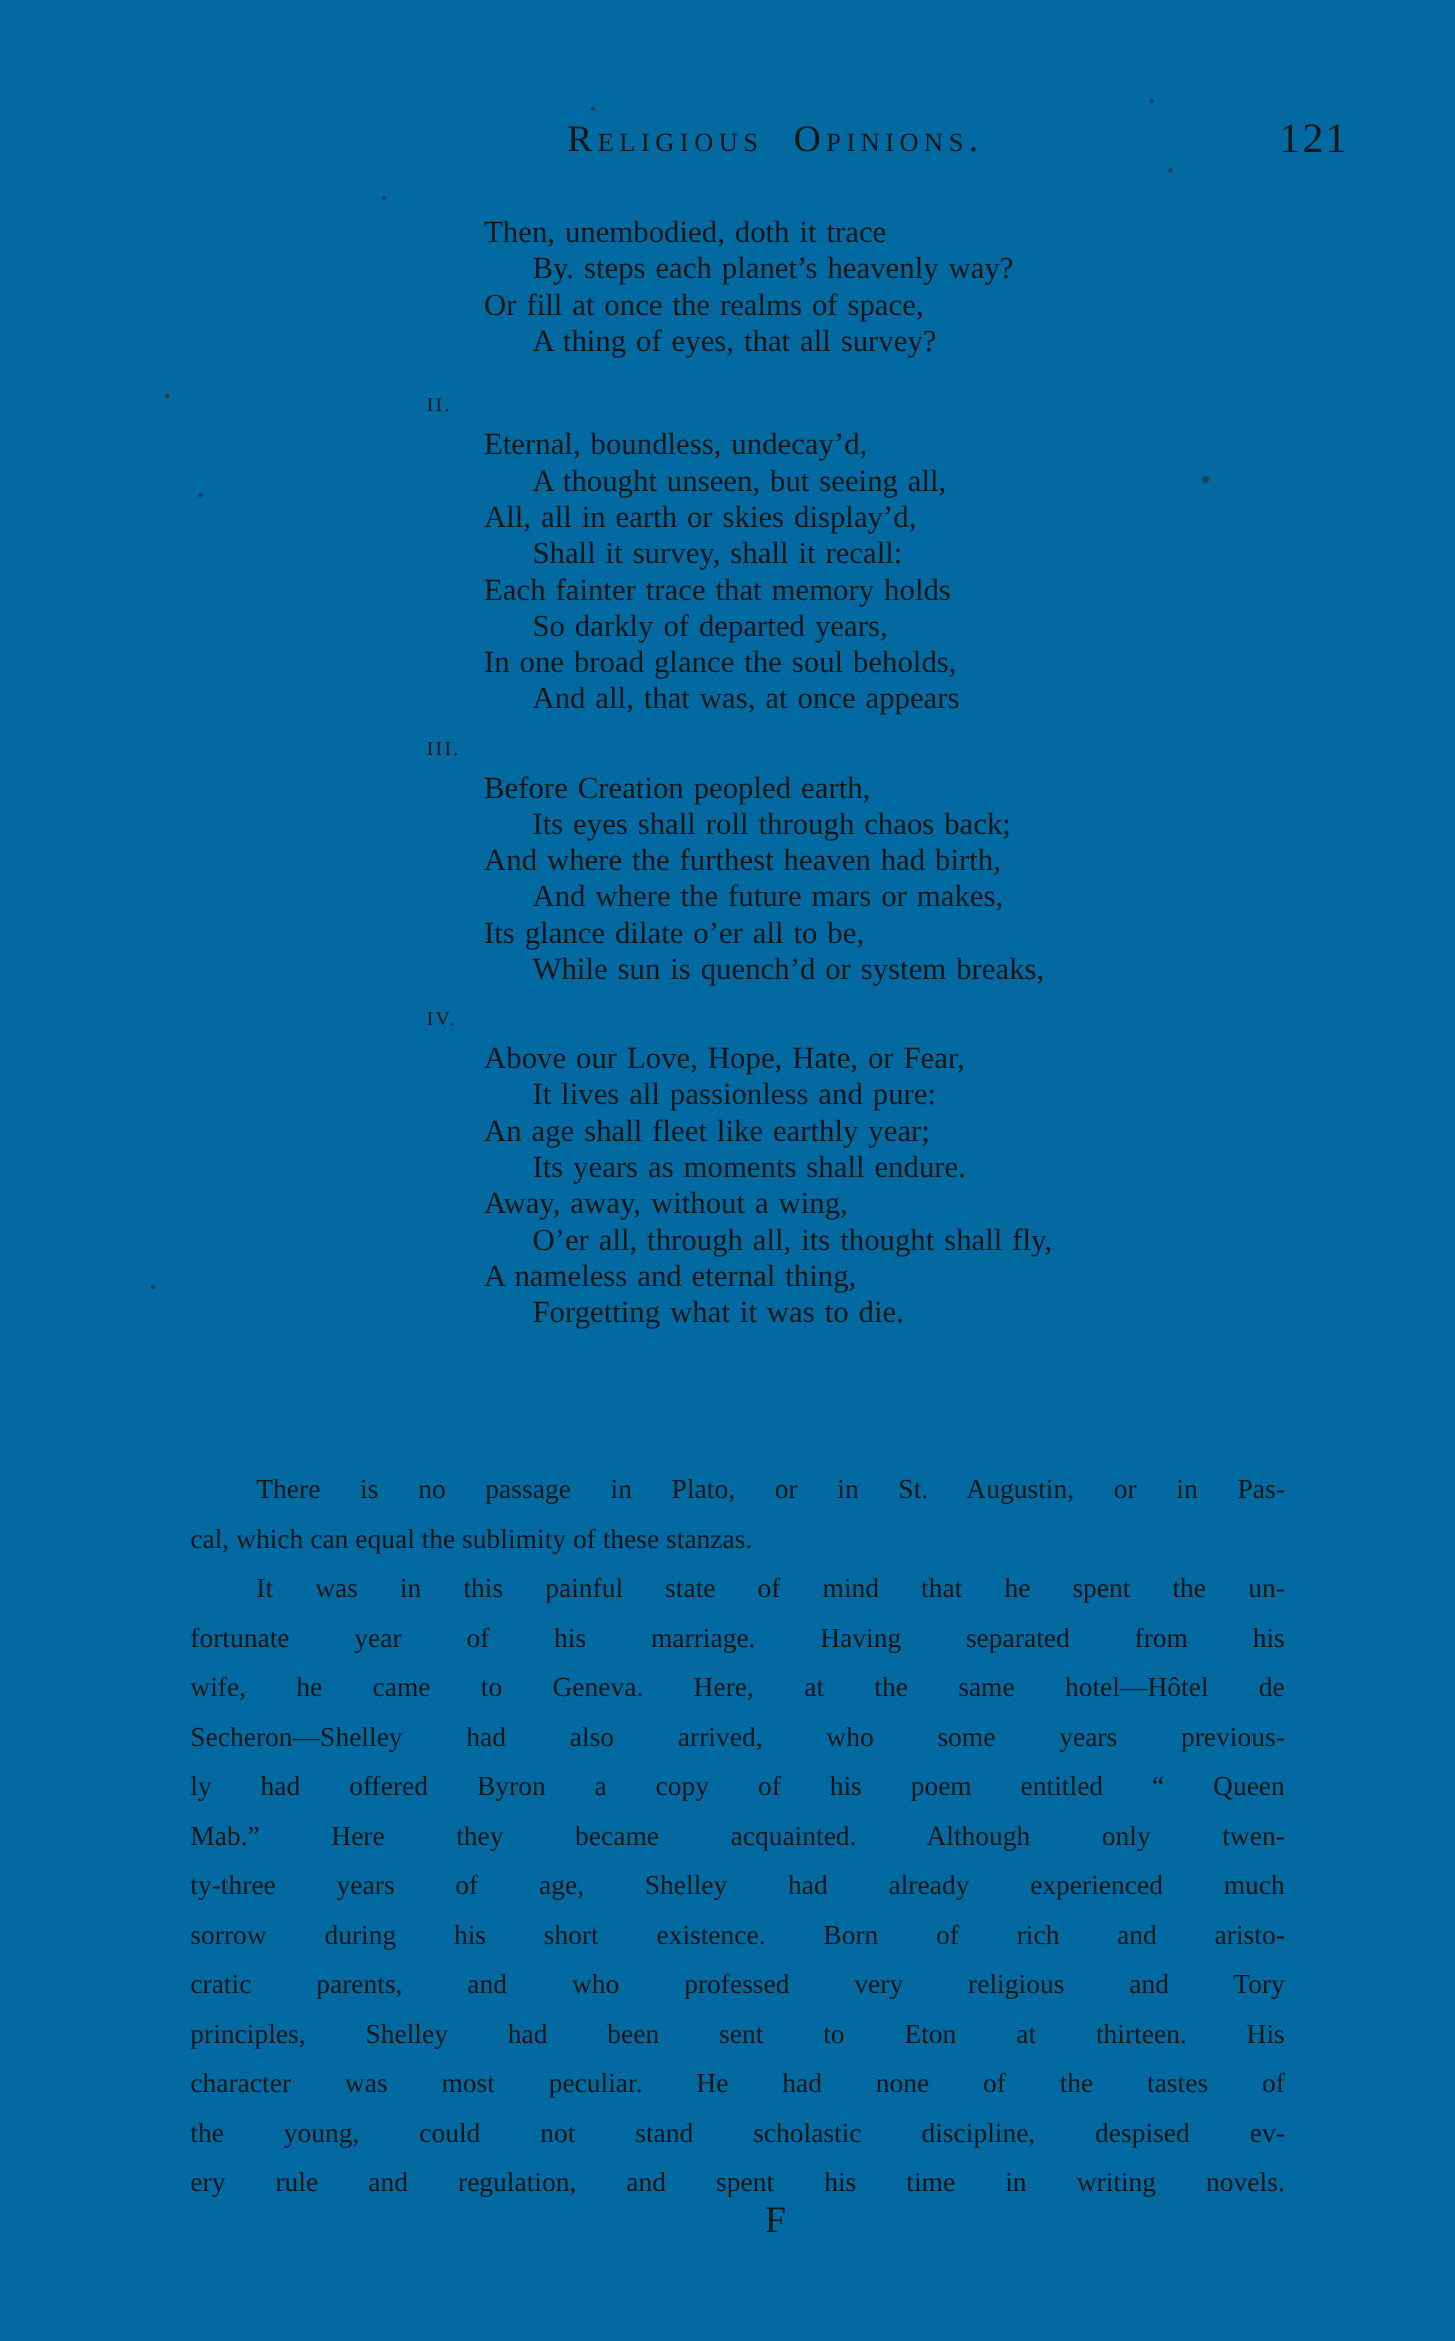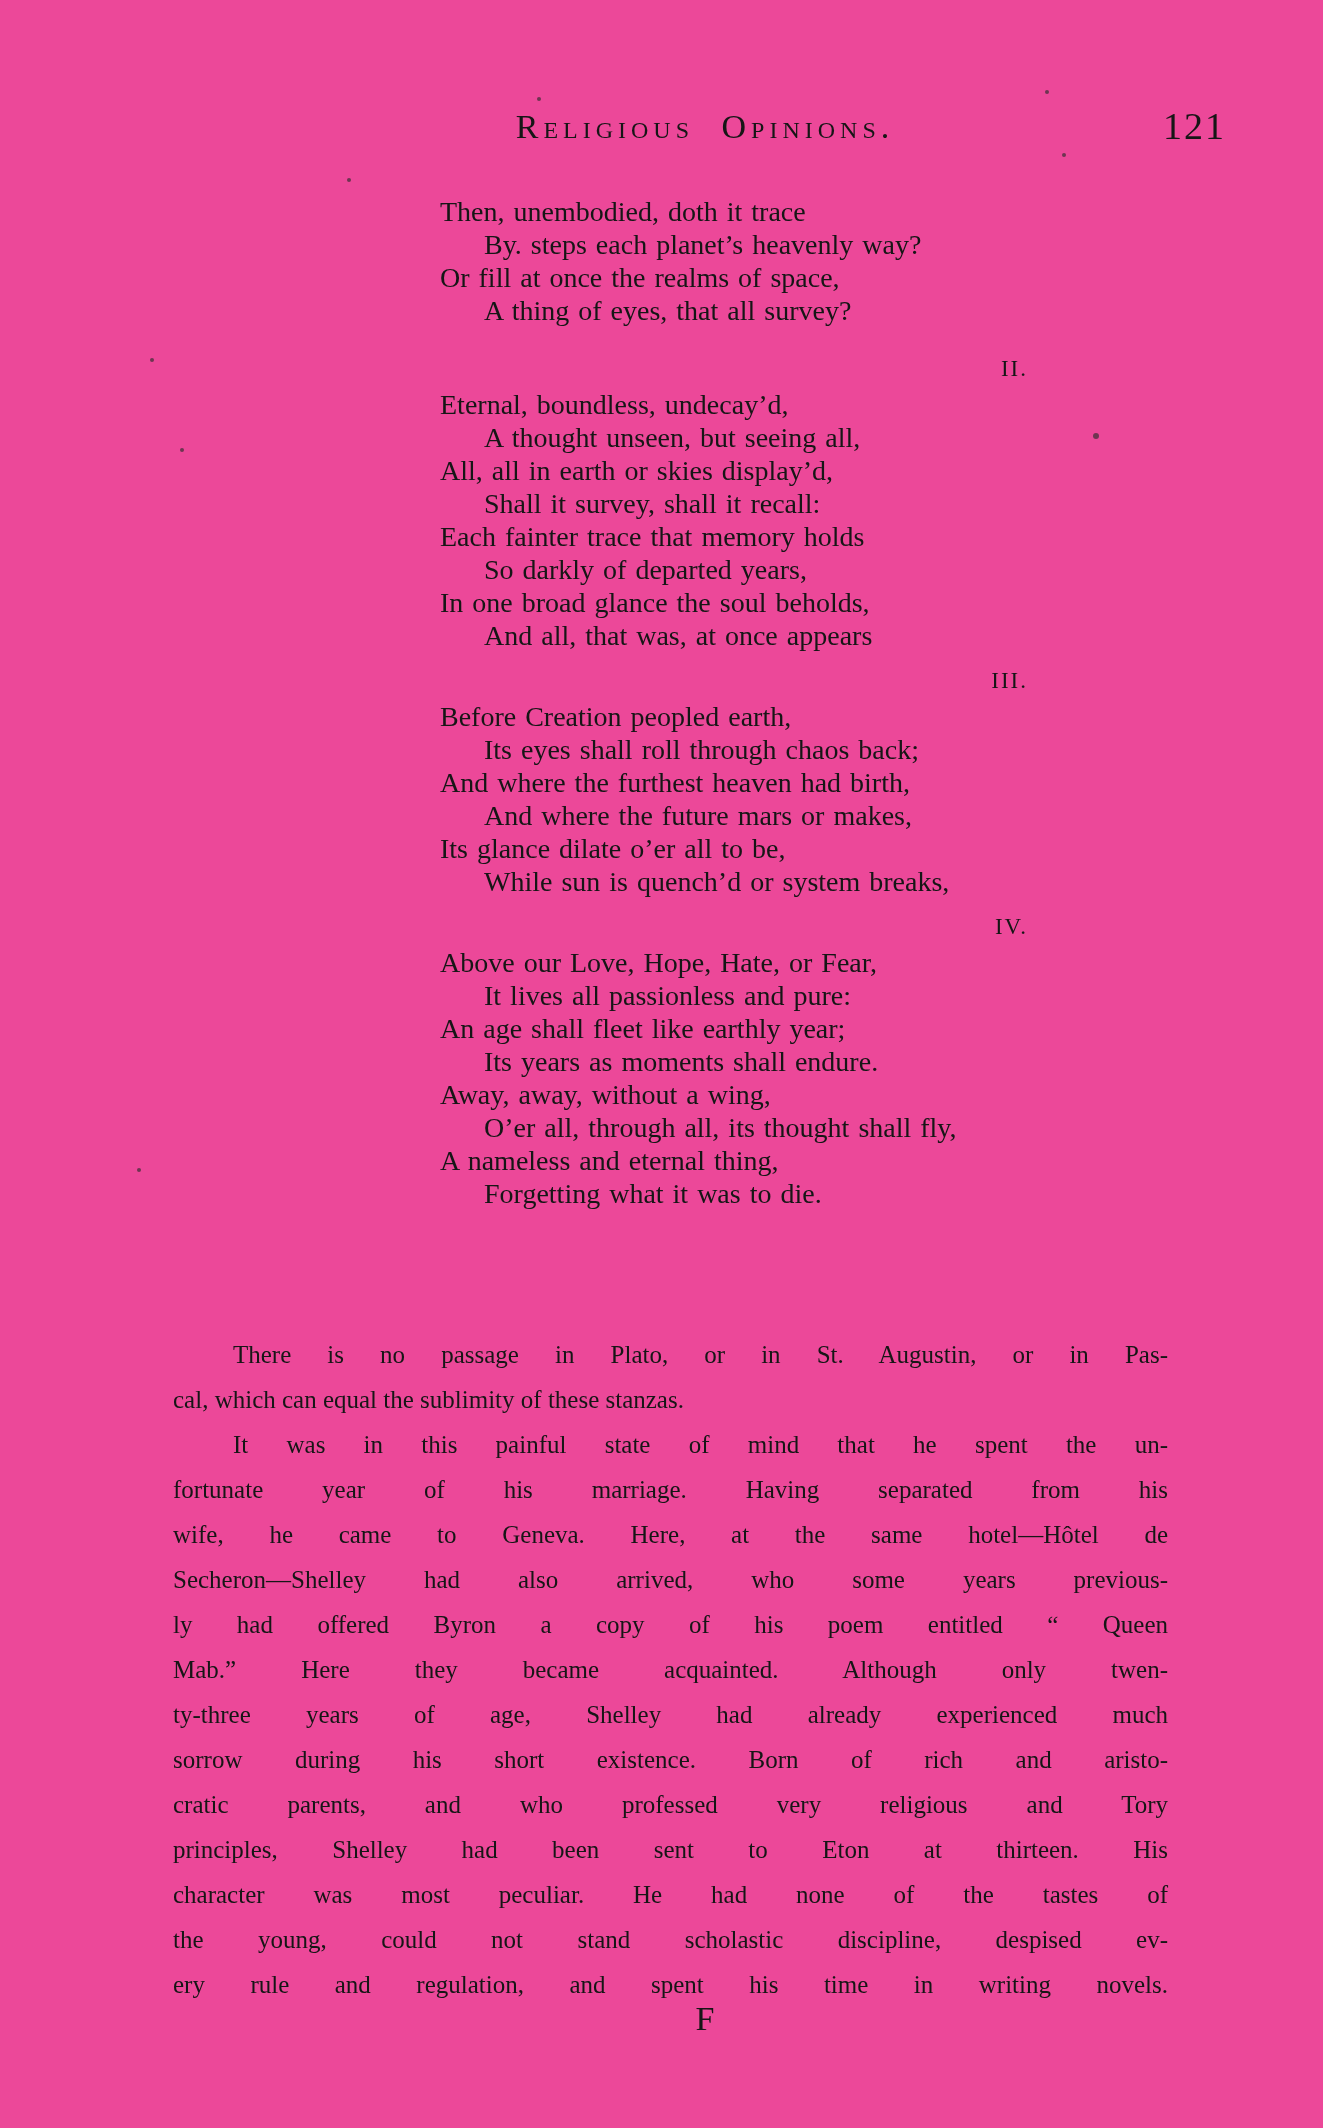--- a/index.html
+++ b/index.html
@@ -1,21 +1,21 @@
 <!DOCTYPE html>
 <html><head>
 <meta charset="utf-8">
 <style>
   html, body { margin: 0; padding: 0; background: #e8e8e4; }
   .page {
     position: relative;
     width: 1323px;
     height: 2128px;
     margin: 0 auto;
-    background: #ec4899;
+    background: #0369a1;
     color: #161616;
     font-family: "Liberation Serif", "DejaVu Serif", serif;
     overflow: hidden;
   }
 
   
   .head-box {
     position: absolute;
     top: 108px; left: 440px; width: 530px;
     text-align: center;
@@ -46,22 +46,22 @@
   .stanza .vline { white-space: nowrap; }
   .stanza .vline:nth-child(even) { padding-left: 44px; }
   .numeral {
     margin-top: 25px;
     margin-bottom: 3px;
     height: 33px;
     line-height: 33px;
     width: 100%;
     position: relative;
     left: -52px;
-    text-align: right;
-    font-size: 23px;
+    text-align: left;
+    font-size: 18px;
     letter-spacing: 2px;
     font-variant: small-caps;
   }
   .numeral.gap-big { margin-top: 12px; }
 
   
   .prose {
     position: absolute;
     top: 1332px; left: 173px; width: 995px;
     font-size: 25px;

